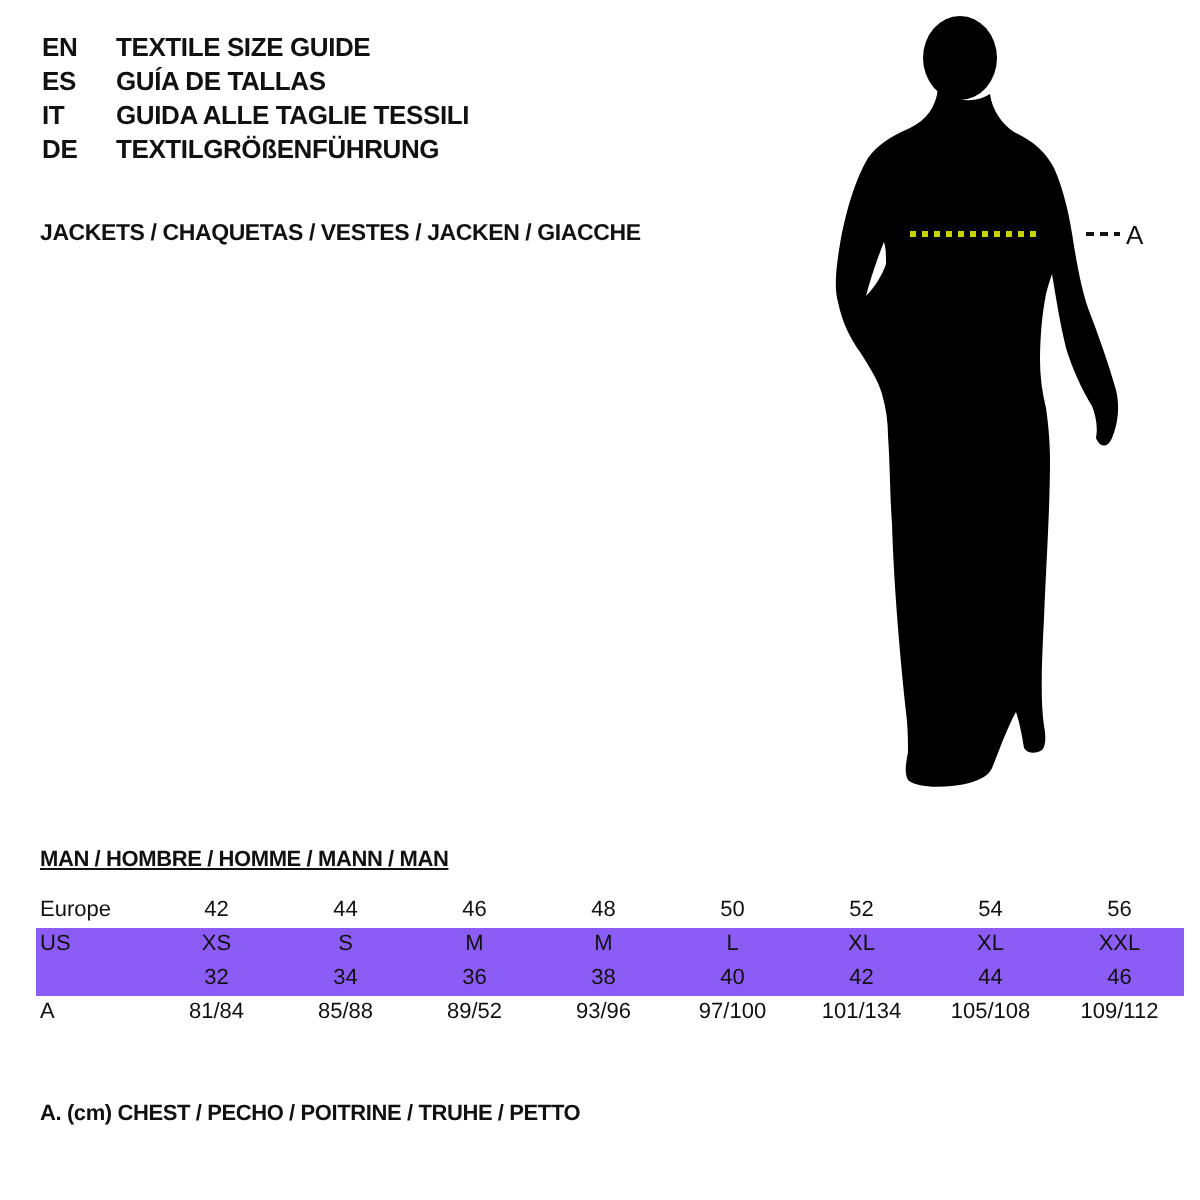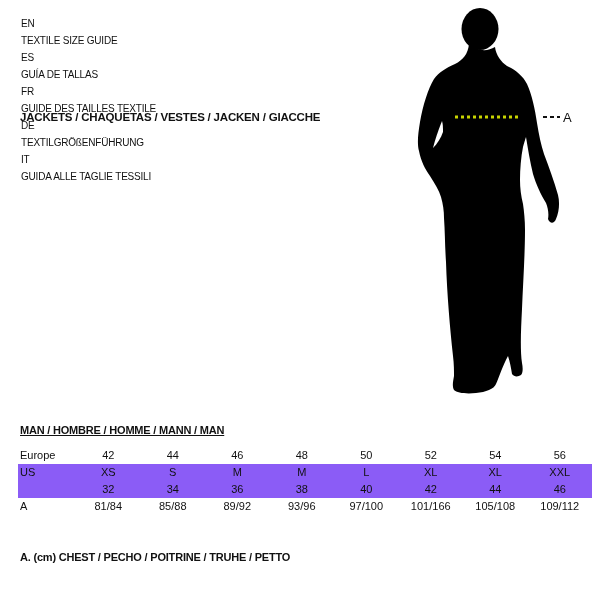--- a/index.html
+++ b/index.html
@@ -8,21 +8,21 @@
     background: #ffffff;
     font-family: "Liberation Sans", sans-serif;
     color: #111;
     position: relative;
     overflow: hidden;
   }
   .abs { position: absolute; }
 
   
   .lang-list { left: 21px; top: 15px; }
-  .lang-row { display: flex; font-size: 10px; font-weight: normal; line-height: 17px; letter-spacing: -0.2px; flex-direction: column; }
+  .lang-row { display: flex; font-size: 13px; font-weight: bold; line-height: 17px; letter-spacing: -0.2px; }
   .lang-code { width: 37px; }
 
   
   .categories { left: 20px; top: 108px; font-size: 11.5px; font-weight: bold; line-height: 18px; letter-spacing: -0.2px; }
 
   
   .figure { left: 410px; top: 0; width: 190px; height: 410px; }
   .figure svg { display: block; }
 
   
@@ -52,30 +52,26 @@
 <div class="abs lang-list">
   <div class="lang-row">
     <span class="lang-code">EN</span>
     <span class="lang-label">TEXTILE SIZE GUIDE</span>
   </div>
   <div class="lang-row">
     <span class="lang-code">ES</span>
     <span class="lang-label">GUÍA DE TALLAS</span>
   </div>
   <div class="lang-row">
-    <span class="lang-code">FR</span>
-    <span class="lang-label">GUIDE DES TAILLES TEXTILE</span>
+    <span class="lang-code">IT</span>
+    <span class="lang-label">GUIDA ALLE TAGLIE TESSILI</span>
   </div>
   <div class="lang-row">
     <span class="lang-code">DE</span>
     <span class="lang-label">TEXTILGRÖßENFÜHRUNG</span>
-  </div>
-  <div class="lang-row">
-    <span class="lang-code">IT</span>
-    <span class="lang-label">GUIDA ALLE TAGLIE TESSILI</span>
   </div>
 </div>
 
 <div class="abs categories">
   <div>JACKETS / CHAQUETAS / VESTES / JACKEN / GIACCHE</div>
 </div>
 
 <div class="abs figure">
   <svg viewBox="0 0 190 410" width="190" height="410" xmlns="http://www.w3.org/2000/svg">
     <ellipse cx="70" cy="29" rx="18.5" ry="21" fill="#000000"></ellipse>
@@ -165,22 +161,22 @@
     <span class="tcell">40</span>
     <span class="tcell">42</span>
     <span class="tcell">44</span>
     <span class="tcell">46</span>
   </div>
 
   <div class="trow">
     <span class="tlabel">A</span>
     <span class="tcell">81/84</span>
     <span class="tcell">85/88</span>
-    <span class="tcell">89/92</span>
+    <span class="tcell">89/52</span>
     <span class="tcell">93/96</span>
     <span class="tcell">97/100</span>
-    <span class="tcell">101/166</span>
+    <span class="tcell">101/134</span>
     <span class="tcell">105/108</span>
     <span class="tcell">109/112</span>
   </div>
 </div>
 
 <div class="abs footnote">A. (cm) CHEST / PECHO / POITRINE / TRUHE / PETTO</div>
 
 </body></html>

